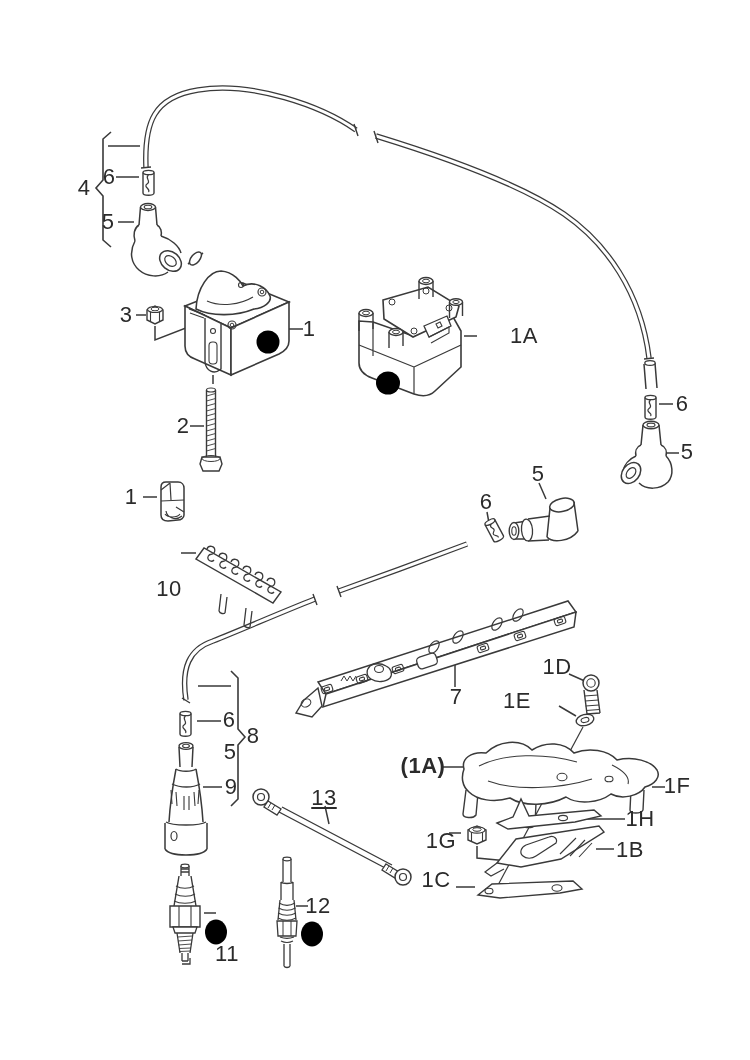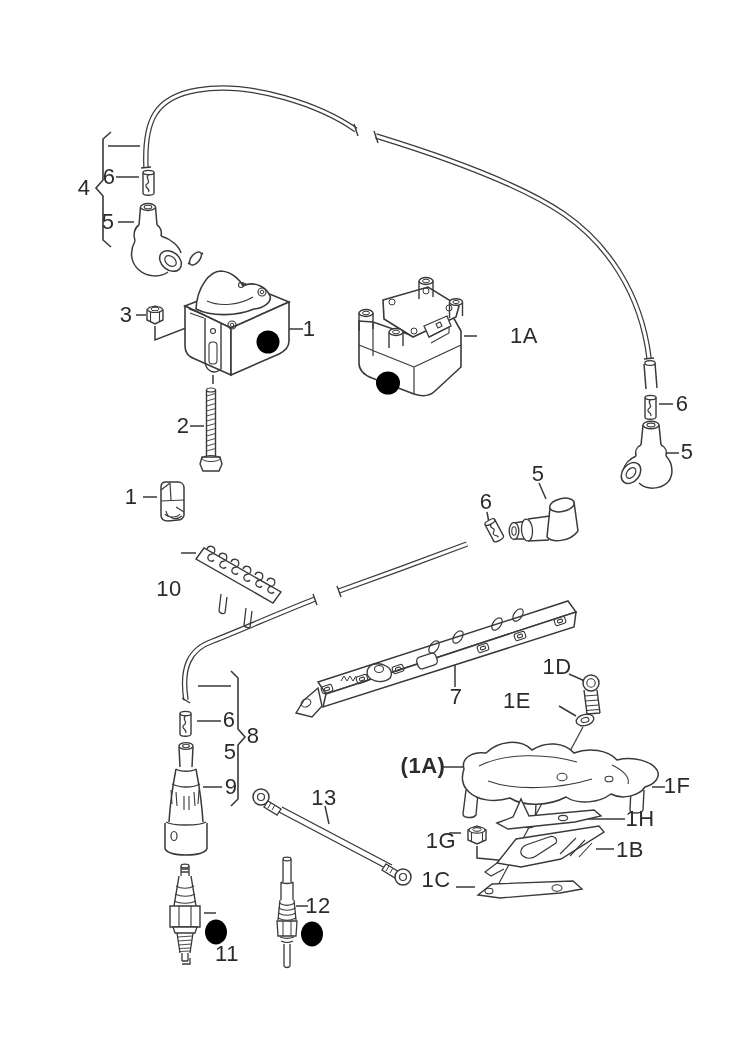--- a/index.html
+++ b/index.html
@@ -337,18 +337,18 @@
   <div class="plabel" style="left:423px;top:766px;font-weight:bold;">(1A)</div>
   <div class="plabel" style="left:677px;top:786px;">1F</div>
   <div class="plabel" style="left:640px;top:819px;">1H</div>
   <div class="plabel" style="left:630px;top:850px;">1B</div>
   <div class="plabel" style="left:436px;top:880px;">1C</div>
   <div class="plabel" style="left:441px;top:841px;text-align:center;">1G</div>
   <div class="plabel" style="left:253px;top:736px;">8</div>
   <div class="plabel" style="left:229px;top:720px;">6</div>
   <div class="plabel" style="left:230px;top:752px;">5</div>
   <div class="plabel" style="left:231px;top:787px;">9</div>
-  <div class="plabel" style="left:324px;top:798px;">13</div>
+  <div class="plabel" style="left:324px;top:798px;text-decoration:underline;">13</div>
   <div class="plabel" style="left:227px;top:914px;margin-top:40px;">11</div>
   <div class="plabel" style="left:318px;top:906px;">12</div>
 </div>
 
 </div>
 
 </body></html>

